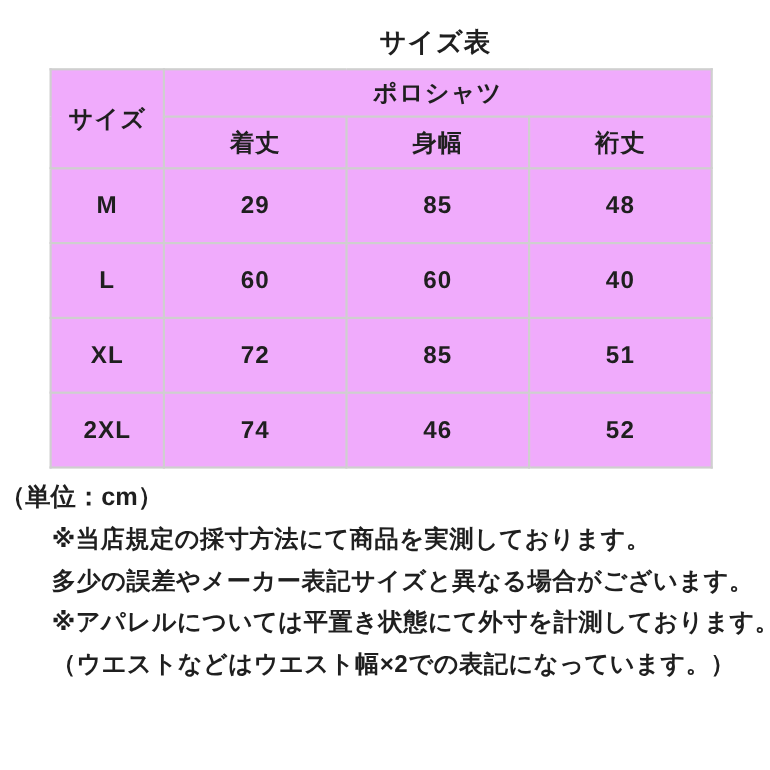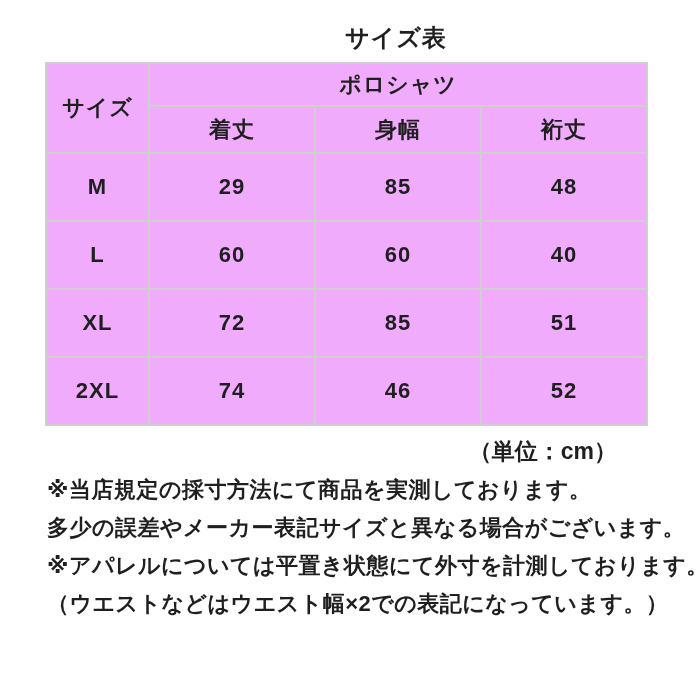--- a/index.html
+++ b/index.html
@@ -46,21 +46,21 @@
   .col-size   { width: 103px; }
   .col-metric { width: 166px; }
   tr.header-row-1 th { height: 41px; }
   tr.header-row-2 th { height: 45px; margin-top: 24px; }
   tr.data-row td     { height: 66px; }
   .unit {
     position: absolute;
     top: 436px;
     left: 0;
     width: 617px;
-    text-align: right;
+    text-align: left;
     font-size: 23px;
     white-space: nowrap;
   }
   .notes {
     position: absolute;
     left: 47px;
     top: 471px;
     font-size: 22px;
     letter-spacing: 0.5px;
   }

